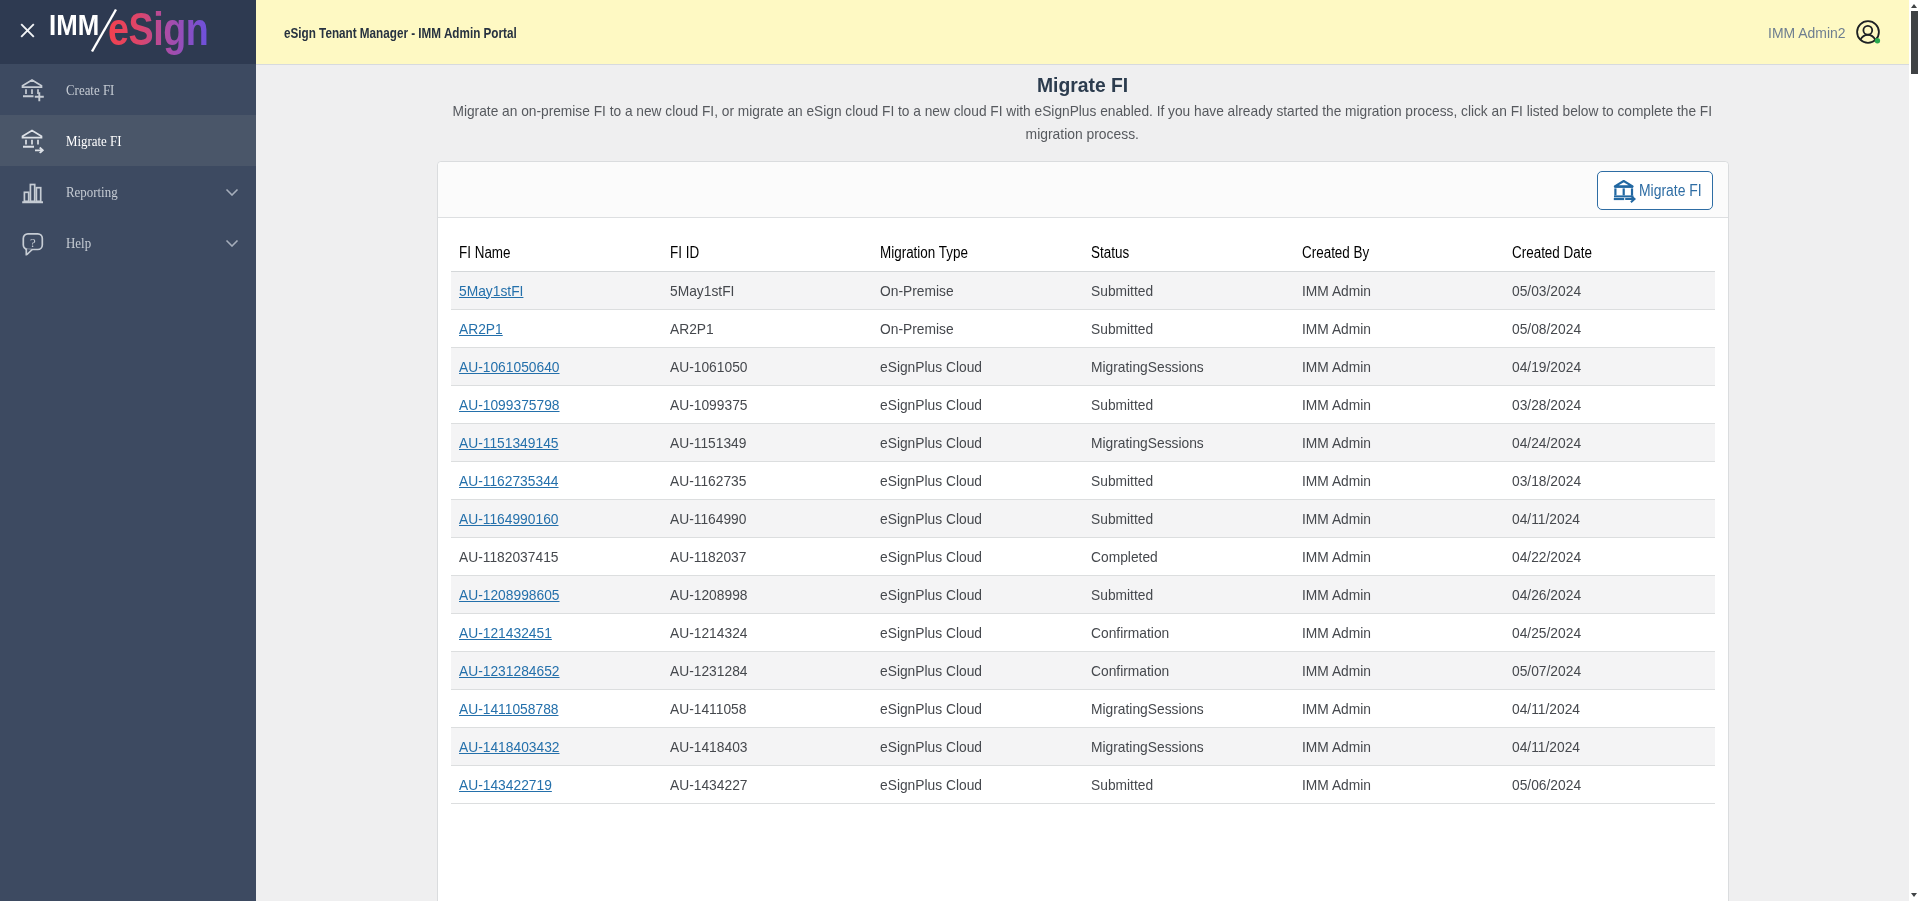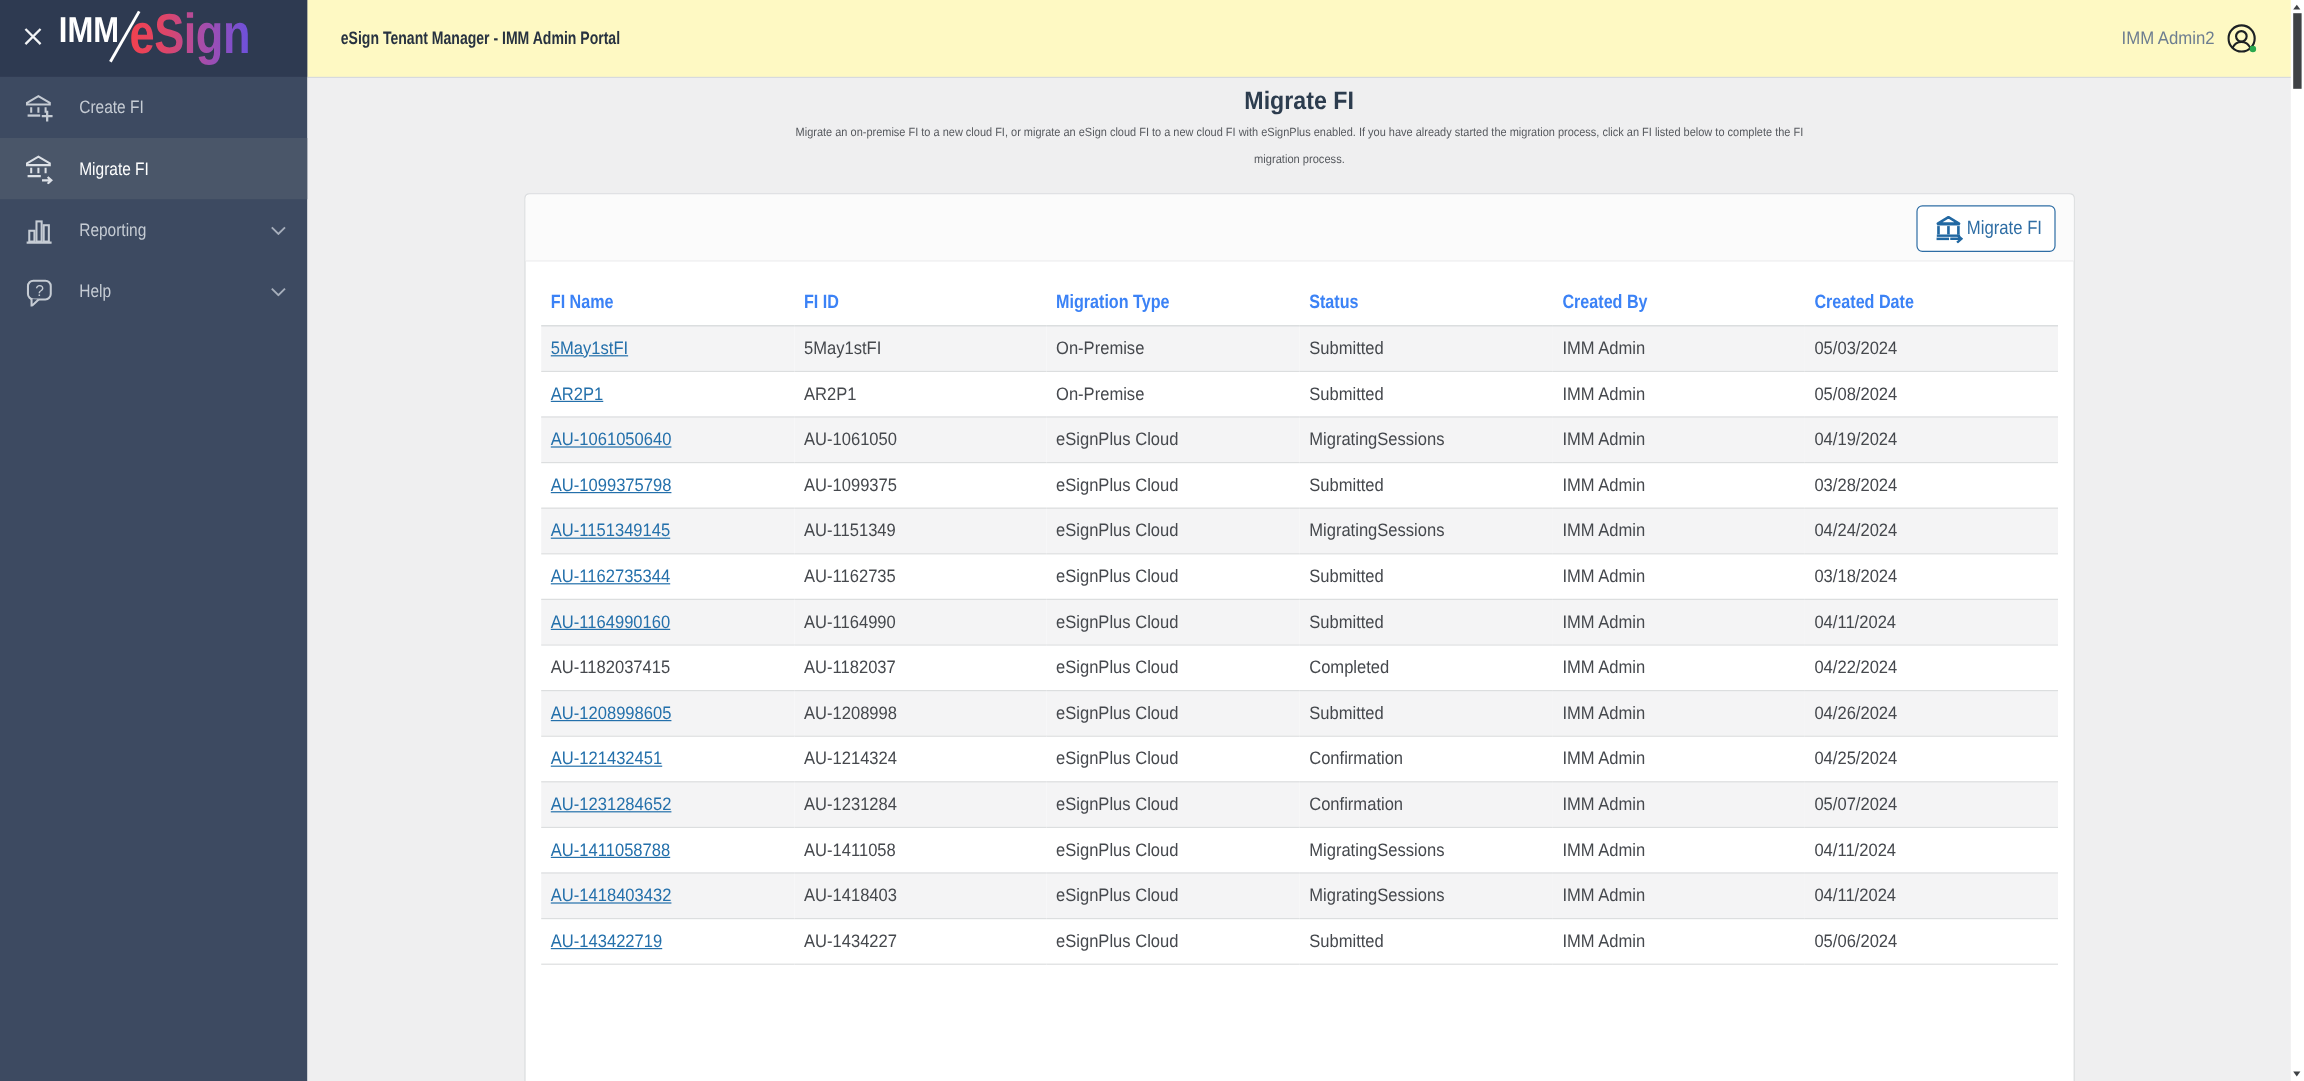--- a/index.html
+++ b/index.html
@@ -4,51 +4,51 @@
 <style>
 * { margin:0; padding:0; box-sizing:border-box; }
 html,body { width:1920px; height:901px; overflow:hidden; font-family:"Liberation Sans", sans-serif; background:#efeff0; }
 
 
 .sidebar { position:absolute; left:0; top:0; width:256px; height:901px; background:#3d4a61; z-index:5; }
 .side-header { position:absolute; left:0; top:0; width:256px; height:64px; background:#2e3a51;padding-left:34px; }
 .xclose { position:absolute; left:20px; top:23px; width:15px; height:15px; }
 .logo { position:absolute; left:49px; top:8px; width:180px; height:54px; }
 .menu { position:absolute; top:64px; left:0; width:256px; }
-.mitem { position:relative; height:51px; display:flex; align-items:center; color:#c6ccd4; font-size:15px; }
+.mitem { position:relative; height:51px; display:flex; align-items:center; color:#c6ccd4; font-size:15px;font-family:Liberation Serif, serif; }
 .mitem.active { background:#4a5669; }
 .mitem .mi { position:absolute; left:20px; top:50%; transform:translateY(-50%); width:25px; height:25px; }
 .mitem .mlabel { position:absolute; left:66px; top:50%; transform:translateY(-50%) scaleX(0.86); transform-origin:left center; white-space:nowrap; }
 .mitem .chev { position:absolute; right:17px; top:50%; transform:translateY(-50%); }
 
 
 .topbar { position:absolute; left:256px; top:0; width:1664px; height:65px; background:#fef9c3; border-bottom:1px solid #d7dade; z-index:4; }
 .tb-title { position:absolute; left:28px; top:24px; font-size:15px; font-weight:bold; color:#273240; transform:scaleX(0.78); transform-origin:left center; white-space:nowrap; }
 .tb-user { position:absolute; left:1512px; top:24px; font-size:15px; color:#6e7e90; transform:scaleX(0.93); transform-origin:left center; white-space:nowrap; }
 .tb-avatar { position:absolute; left:1600px; top:20px; width:25px; height:25px; }
 
 
 .content { position:absolute; left:256px; top:65px; width:1653px; height:836px; background:#efeff0; }
 .page-title { position:absolute; top:8px; left:0; width:1653px; text-align:center; font-size:21px; font-weight:bold; color:#2c3c4e; line-height:24px; }
 .page-title span { display:inline-block; transform:scaleX(0.92); }
-.page-desc { position:absolute; top:34px; left:0; width:1653px; text-align:center; font-size:10px; color:#56595e; line-height:23px; }
+.page-desc { position:absolute; top:34px; left:0; width:1653px; text-align:center; font-size:15px; color:#56595e; line-height:23px; }
 .page-desc span { display:inline-block; transform:scaleX(0.915); white-space:nowrap; }
 .page-desc span.l2 { transform:scaleX(0.925); }
 
 
 .card { position:absolute; left:181px; top:96px; width:1292px; height:780px; background:#ffffff; border:1px solid #dadcde; border-radius:4px; }
 .card-head { position:relative; height:56px; background:#fbfbfb; border-bottom:1px solid #dddfe1; border-radius:4px 4px 0 0; }
 .btn-migrate { position:absolute; right:15px; top:9px; width:116px; height:39px; border:1px solid #2e6da4; border-radius:5px; background:#fff; color:#2e6da4; display:flex; align-items:center; font-size:16px; }
 .btn-migrate svg { margin-left:14px; }
 .btn-migrate .blabel { display:inline-block; transform:scaleX(0.87); transform-origin:left center; margin-left:3px; white-space:nowrap; }
 
 
 .tbl-wrap { padding:0 13px; }
 table { width:100%; border-collapse:collapse; font-size:15px; table-layout:fixed; }
-thead th { text-align:left; font-weight:bold; color:#3b82f6; padding:0 8px 9px 8px; height:53px; vertical-align:bottom; border-bottom:1px solid #d4d7d9; font-size:16px; }
+thead th { text-align:left; font-weight:normal; color:#000000; padding:0 8px 9px 8px; height:53px; vertical-align:bottom; border-bottom:1px solid #d4d7d9; font-size:16px; }
 thead th span { display:inline-block; transform:scaleX(0.84); transform-origin:left center; white-space:nowrap; }
 tbody td { padding:0 8px; height:38px; vertical-align:middle; color:#45484d; border-bottom:1px solid #dcdedf; }
 tbody tr:nth-child(odd) { background:#f4f4f5; }
 tbody a { color:#2470ab; text-decoration:underline; }
 tbody a, tbody .ct { display:inline-block; transform:scaleX(0.92); transform-origin:0 50%; white-space:nowrap; }
 
 
 .sbar { position:absolute; right:0; top:0; width:11px; height:901px; background:#ffffff; z-index:10; }
 .sbar .thumb { position:absolute; left:2px; top:11px; width:7px; height:63px; background:#3f4245; }
 .sbar .up { position:absolute; left:2px; top:4px; width:0; height:0; border-left:3.5px solid transparent; border-right:3.5px solid transparent; border-bottom:4.5px solid #3f4245; }

